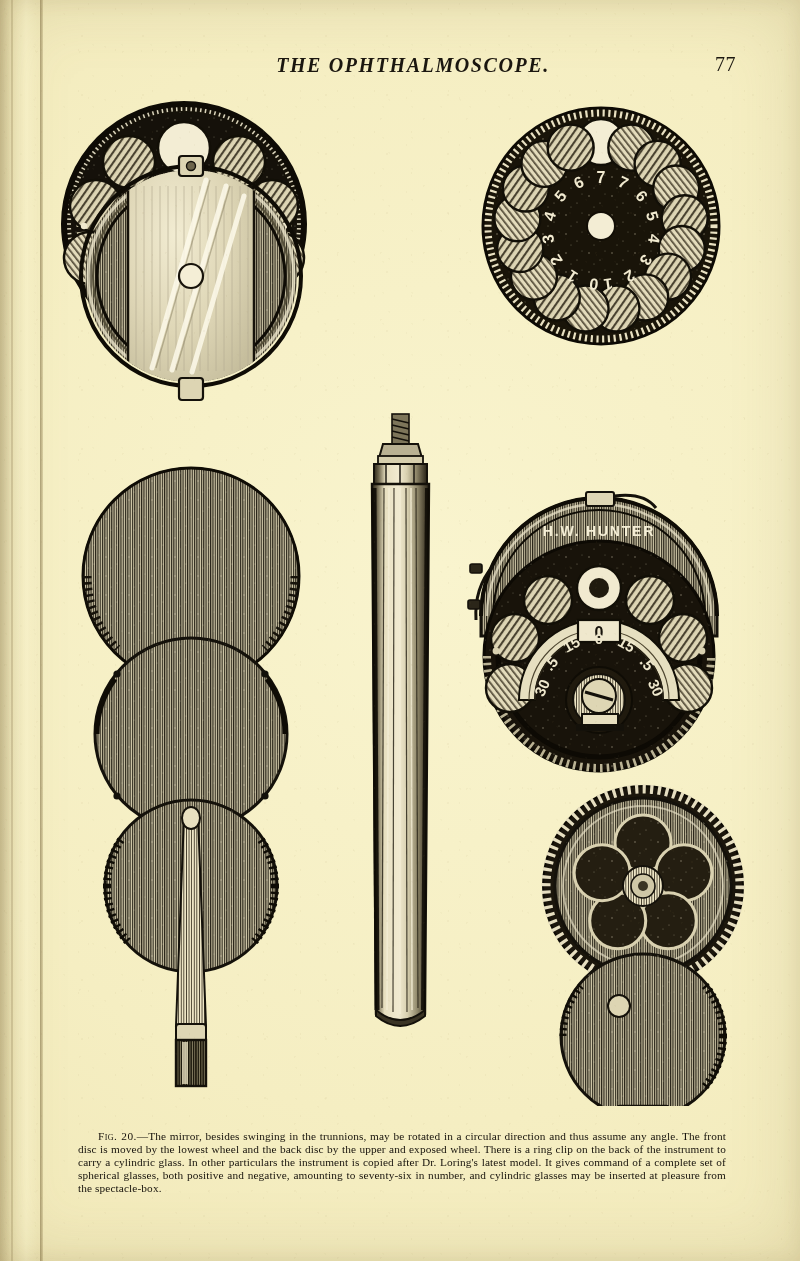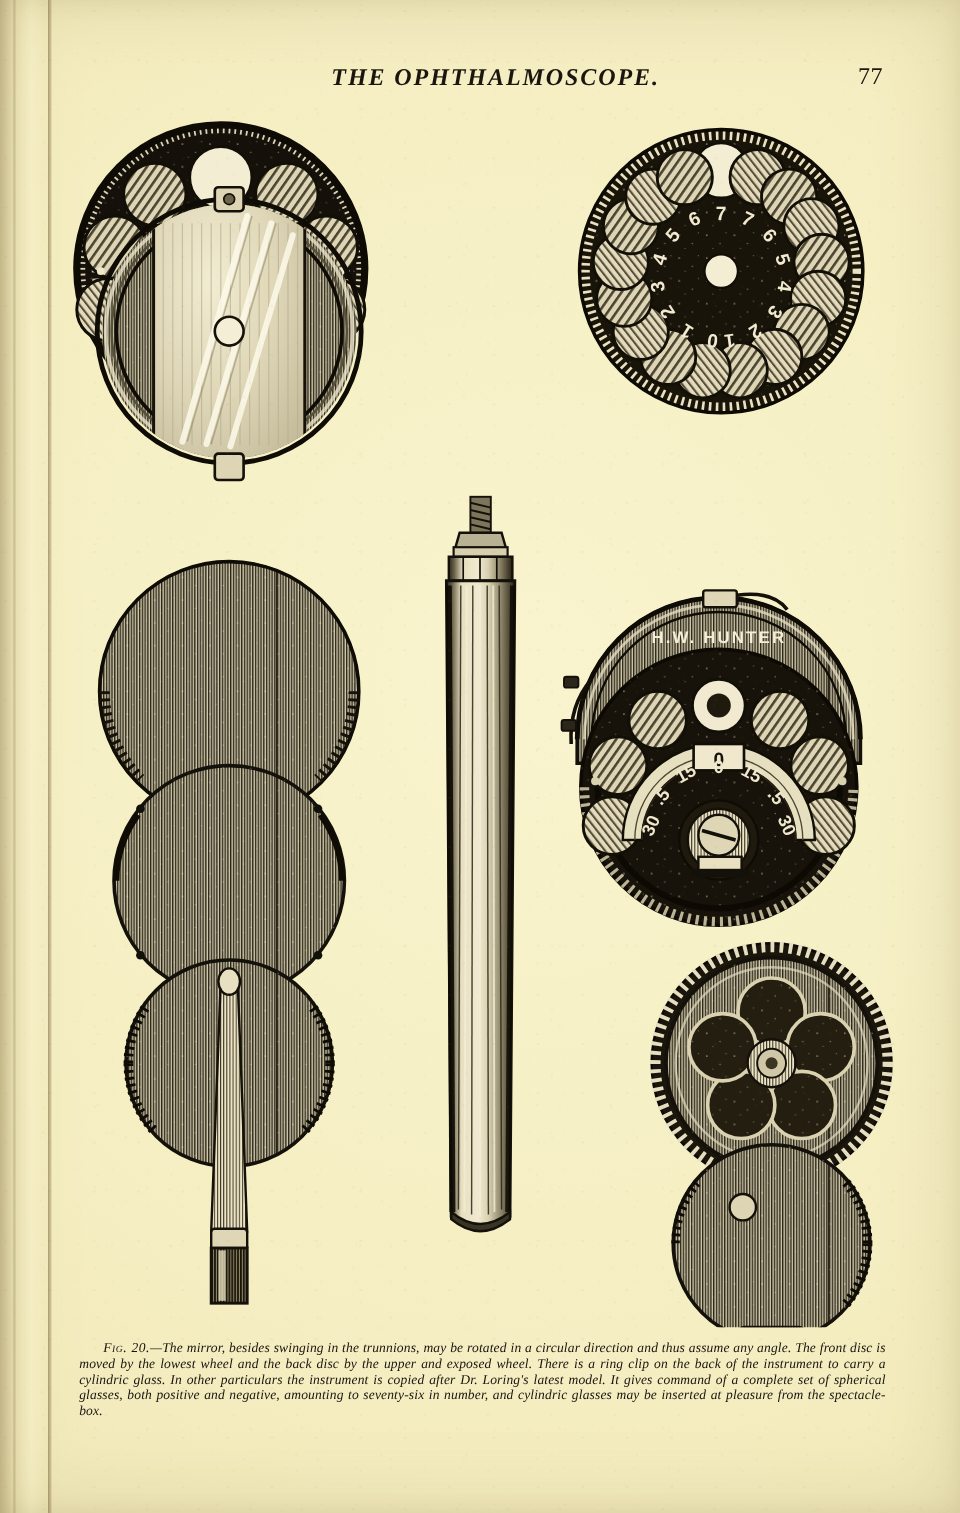--- a/index.html
+++ b/index.html
@@ -81,21 +81,21 @@
   
   #caption{
     position:absolute;left:66px;width:672px;top:1118px;
     color:#17130c;
     font-size:11.3px;
     line-height:13.0px;
     text-align:justify;
     letter-spacing:.01em;
   }
   #caption .lead{font-variant:small-caps;letter-spacing:.04em;}
-  #caption p{margin:0;text-indent:20px;font-style:italic;}
+  #caption p{margin:12px;text-indent:20px;}
 </style>
 </head>
 <body>
 
 <div id="page">
 
   <div id="runhead">
     <span class="title">THE OPHTHALMOSCOPE.</span>
     <span class="folio">77</span>
   </div>

